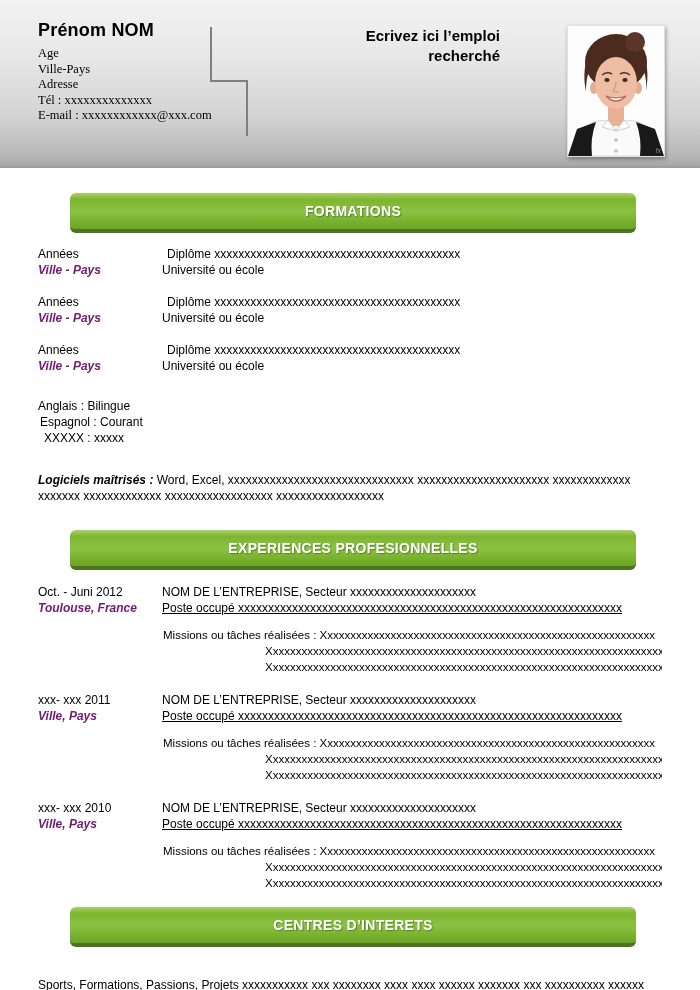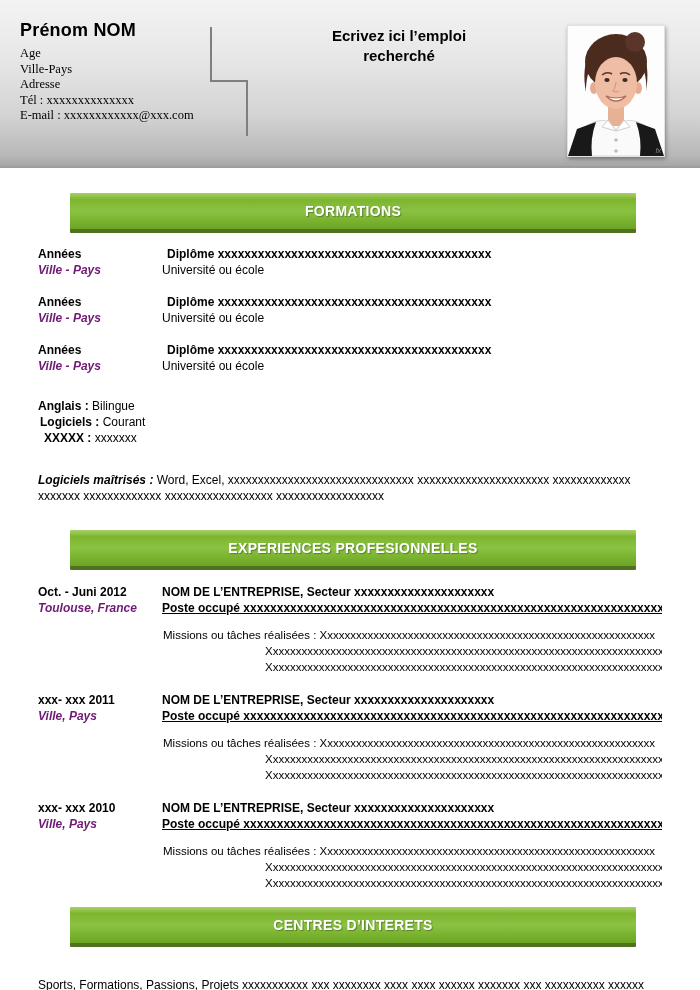--- a/index.html
+++ b/index.html
@@ -10,56 +10,56 @@
     color:#000; position:relative; overflow:hidden;
   }
   .page { width:700px; height:990px; position:relative; }
 
   
   .header {
     position:relative; height:168px;
     background:linear-gradient(180deg,#f3f3f3 0%,#e7e7e7 35%,#d3d3d3 70%,#b7b7b7 94%,#a6a6a6 100%);
     border-bottom:2px solid #9d9d9d;
   }
-  .id-block { position:absolute; left:20px; top:20px; }
+  .id-block { position:absolute; left:38px; top:20px; }
   .id-name { font-size:18px; font-weight:bold; letter-spacing:.2px; margin-bottom:5px; }
   .id-line { font-size:12.5px; line-height:15.5px;font-family:Liberation Serif, serif; }
   .zigzag { position:absolute; left:210px; top:26px; }
   .job-block {
     position:absolute; left:298px; top:26px; width:202px;
-    text-align:center; font-size:15px; font-weight:bold; line-height:20px;
+    text-align:right; font-size:15px; font-weight:bold; line-height:20px;
   }
   .photo {
     position:absolute; left:567px; top:25px; width:98px; height:132px;
     background:#fff; border:1px solid #e2e2e2;
     box-shadow:1px 2px 4px rgba(0,0,0,.35);
   }
   .photo svg { display:block; }
   .photo-mark {
     position:absolute; right:3px; bottom:2px;
     font-size:7px; color:#8a8a8a; font-style:italic;
   }
 
   
   .banner {
     margin-left:70px; width:566px; height:40px;
     background:linear-gradient(180deg,#a8d169 0%,#7db52f 18%,#8bc244 50%,#79b22e 78%,#6ca426 100%);
-    border-bottom:4px solid #4e721e; border-radius:1px;
+    border-bottom:4px solid #4e721e; border-radius:6px;
     display:flex; align-items:center; justify-content:center;
   }
   .banner span {
     color:#ffffff; font-weight:bold; font-size:14px; letter-spacing:.3px;
     text-shadow:1px 1px 1px rgba(55,85,20,.55);
   }
 
   
   .row { display:flex; margin:0 38px; }
   .col-left { width:124px; flex-shrink:0; }
   .col-right { flex:1; min-width:0; }
-  .b { font-weight:bold; }
+  .b { font-weight:normal; }
   .navy { color:#701a75; font-weight:bold; font-style:italic; }
   .t12 { font-size:12px; line-height:16px; }
   .nowrap { white-space:nowrap; overflow:hidden; }
 
   .banner-formations { margin-top:25px; }
   .f-row { margin-top:13px; }
   .f-row + .f-row { margin-top:16px; }
   .diploma { padding-left:5px; }
 
   .lang-row { margin-top:24px; }
@@ -180,26 +180,26 @@
     </div>
   </div>
 
   <div class="row lang-row t12">
     <div class="col-right">
       <div class="lang-item">
         <span class="b">Anglais :</span>
         <span class="lvl">Bilingue</span>
       </div>
       <div class="lang-item lang-i1">
-        <span class="b">Logiciels :</span>
+        <span class="b">Espagnol :</span>
         <span class="lvl">Courant</span>
       </div>
       <div class="lang-item lang-i2">
         <span class="b">XXXXX :</span>
-        <span class="lvl">xxxxxxx</span>
+        <span class="lvl">xxxxx</span>
       </div>
     </div>
   </div>
 
   <p class="software"><span class="label-italic">Logiciels maîtrisés :</span> <span>Word, Excel, xxxxxxxxxxxxxxxxxxxxxxxxxxxxxxx xxxxxxxxxxxxxxxxxxxxxx xxxxxxxxxxxxx xxxxxxx xxxxxxxxxxxxx xxxxxxxxxxxxxxxxxx xxxxxxxxxxxxxxxxxx</span></p>
 
   <div class="banner banner-exp">
     <span>EXPERIENCES PROFESIONNELLES</span>
   </div>
 

